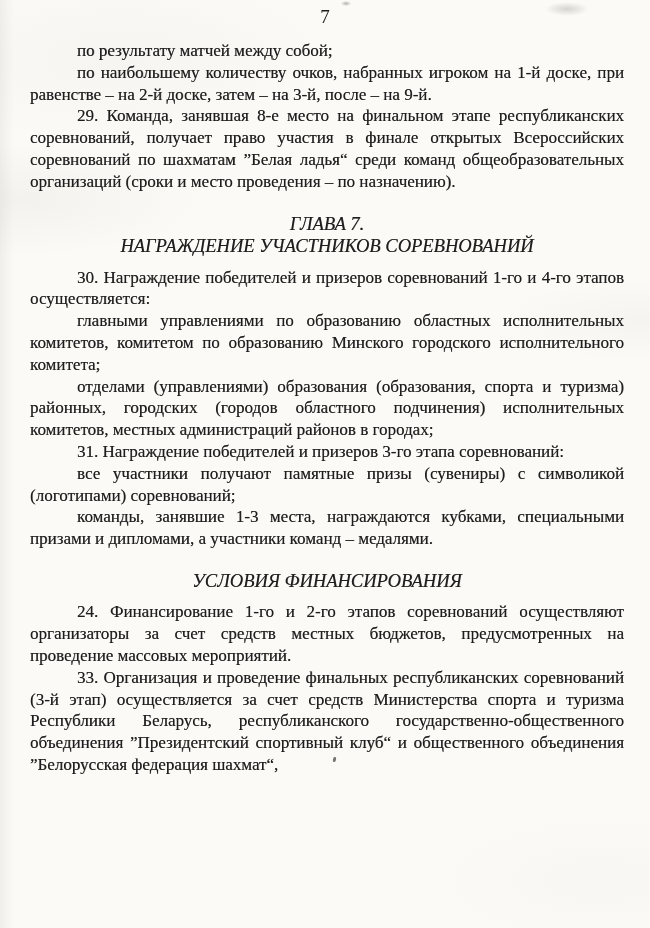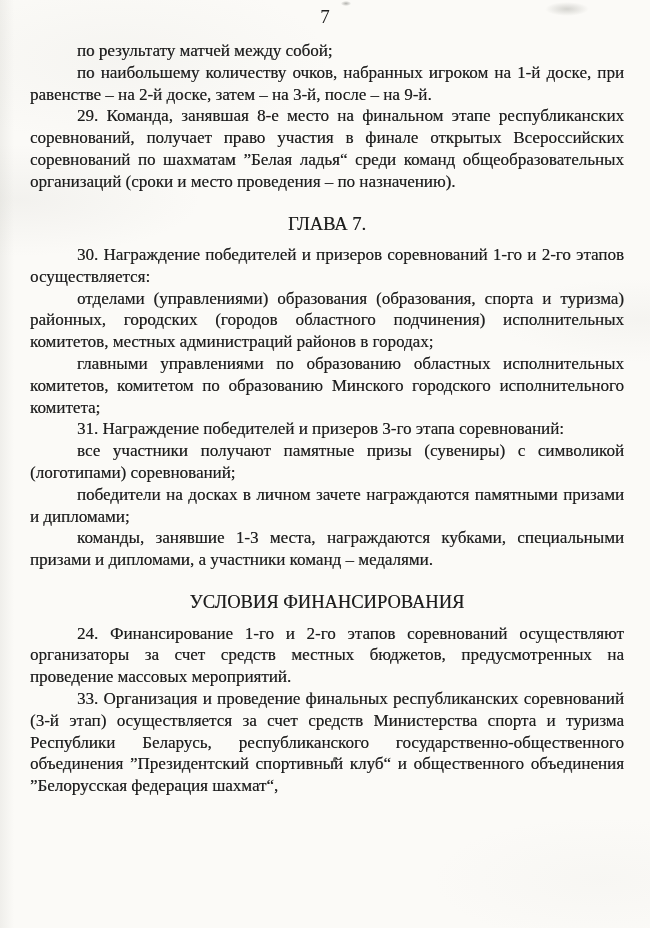--- a/index.html
+++ b/index.html
@@ -31,20 +31,21 @@
     text-align:justify;
     text-indent:47px;
     text-shadow:0.3px 0 0 rgba(20,20,20,.55);
   }
   .heading-group{margin-top:20px;margin-bottom:9px;}
   .heading{
     text-align:center;
     font-size:18.5px;
     line-height:22.5px;
     text-shadow:0.3px 0 0 rgba(20,20,20,.55);
+    font-style:italic;
   }
   
   .smudge-top-right{
     position:absolute;left:545px;top:2px;width:44px;height:14px;
     background:radial-gradient(ellipse at center, rgba(150,150,143,.38), transparent 70%);
   }
   .speck-above-pageno{
     position:absolute;left:341px;top:1px;width:10px;height:5px;border-radius:50%;
     background:radial-gradient(ellipse at center, rgba(120,120,115,.55), transparent 75%);
   }
@@ -68,27 +69,27 @@
   <div class="edge-left"></div>
 
   <div class="pageno">7</div>
 
   <div class="doc-body">
       <p class="para">по результату матчей между собой;</p>
       <p class="para">по наибольшему количеству очков, набранных игроком на 1-й доске, при равенстве – на 2-й доске, затем – на 3-й, после – на 9-й.</p>
       <p class="para">29. Команда, занявшая 8-е место на финальном этапе республиканских соревнований, получает право участия в финале открытых Всероссийских соревнований по шахматам ”Белая ладья“ среди команд общеобразовательных организаций (сроки и место проведения – по назначению).</p>
       <div class="heading-group">
         <div class="heading">ГЛАВА 7.</div>
+        <div class="heading">НАГРАЖДЕНИЕ УЧАСТНИКОВ СОРЕВНОВАНИЙ</div>
       </div>
-      <p class="para">30. Награждение победителей и призеров соревнований 1-го и 2-го этапов осуществляется:</p>
+      <p class="para">30. Награждение победителей и призеров соревнований 1-го и 4-го этапов осуществляется:</p>
+      <p class="para">главными управлениями по образованию областных исполнительных комитетов, комитетом по образованию Минского городского исполнительного комитета;</p>
       <p class="para">отделами (управлениями) образования (образования, спорта и туризма) районных, городских (городов областного подчинения) исполнительных комитетов, местных администраций районов в городах;</p>
-      <p class="para">главными управлениями по образованию областных исполнительных комитетов, комитетом по образованию Минского городского исполнительного комитета;</p>
       <p class="para">31. Награждение победителей и призеров 3-го этапа соревнований:</p>
       <p class="para">все участники получают памятные призы (сувениры) с символикой (логотипами) соревнований;</p>
-      <p class="para">победители на досках в личном зачете награждаются памятными призами и дипломами;</p>
       <p class="para">команды, занявшие 1-3 места, награждаются кубками, специальными призами и дипломами, а участники команд – медалями.</p>
       <div class="heading-group">
         <div class="heading">УСЛОВИЯ ФИНАНСИРОВАНИЯ</div>
       </div>
       <p class="para">24. Финансирование 1-го и 2-го этапов соревнований осуществляют организаторы за счет средств местных бюджетов, предусмотренных на проведение массовых мероприятий.</p>
       <p class="para">33. Организация и проведение финальных республиканских соревнований (3-й этап) осуществляется за счет средств Министерства спорта и туризма Республики Беларусь, республиканского государственно-общественного объединения ”Президентский спортивный клуб“ и общественного объединения ”Белорусская федерация шахмат“,</p>
     </div>
 </div>
 
 </body></html>

